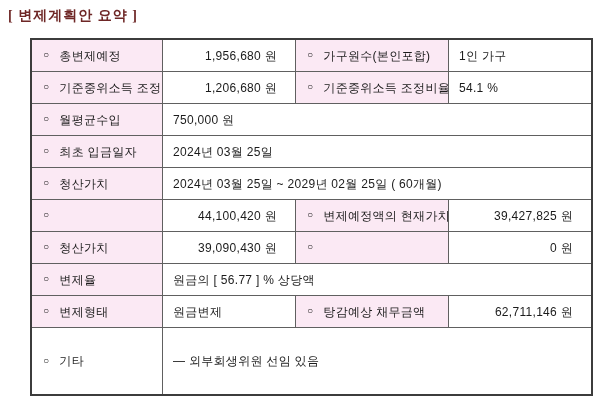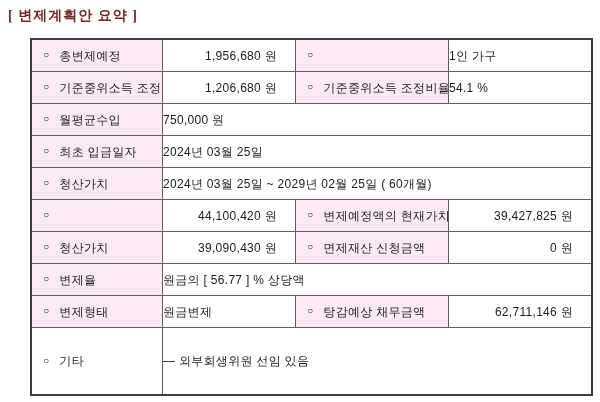--- a/index.html
+++ b/index.html
@@ -52,21 +52,21 @@
   .cell.label {
     background: #fbe9f4;
     padding-left: 11px;
   }
   .cell.label.whitebg {
     background: #ffffff;
   }
   .cell.value {
     background: #ffffff;
   }
-  .cell.value.left  { justify-content: flex-start; padding-left: 0; }
+  .cell.value.left  { justify-content: flex-start; padding-left: 10px; }
   .cell.value.right { justify-content: flex-end;  padding-right: 18px; }
   .cell.span3 { grid-column: 2 / 5; }
   .bullet {
     font-size: 10px;
     margin-right: 10px;
     position: relative;
     top: -0.5px;
   }
 </style>
 </head>
@@ -75,20 +75,21 @@
 <div class="page">
   <h1 class="title">[ 변제계획안 요약 ]</h1>
   <div class="table" id="summary-table">
       <div class="cell label">
         <span class="bullet">○</span>
         <span>총변제예정</span>
       </div>
       <div class="cell value right">1,956,680 원</div>
       <div class="cell label">
         <span class="bullet">○</span>
+        <span>가구원수(본인포합)</span>
       </div>
       <div class="cell value left">1인 가구</div>
       <div class="cell label">
         <span class="bullet">○</span>
         <span>기준중위소득 조정금액</span>
       </div>
       <div class="cell value right">1,206,680 원</div>
       <div class="cell label">
         <span class="bullet">○</span>
         <span>기준중위소득 조정비율</span>
@@ -118,21 +119,20 @@
         <span>변제예정액의 현재가치</span>
       </div>
       <div class="cell value right">39,427,825 원</div>
       <div class="cell label">
         <span class="bullet">○</span>
         <span>청산가치</span>
       </div>
       <div class="cell value right">39,090,430 원</div>
       <div class="cell label">
         <span class="bullet">○</span>
-        <span>면제재산 신청금액</span>
       </div>
       <div class="cell value right">0 원</div>
       <div class="cell label">
         <span class="bullet">○</span>
         <span>변제율</span>
       </div>
       <div class="cell value left span3">원금의 [ 56.77 ] % 상당액</div>
       <div class="cell label">
         <span class="bullet">○</span>
         <span>변제형태</span>

